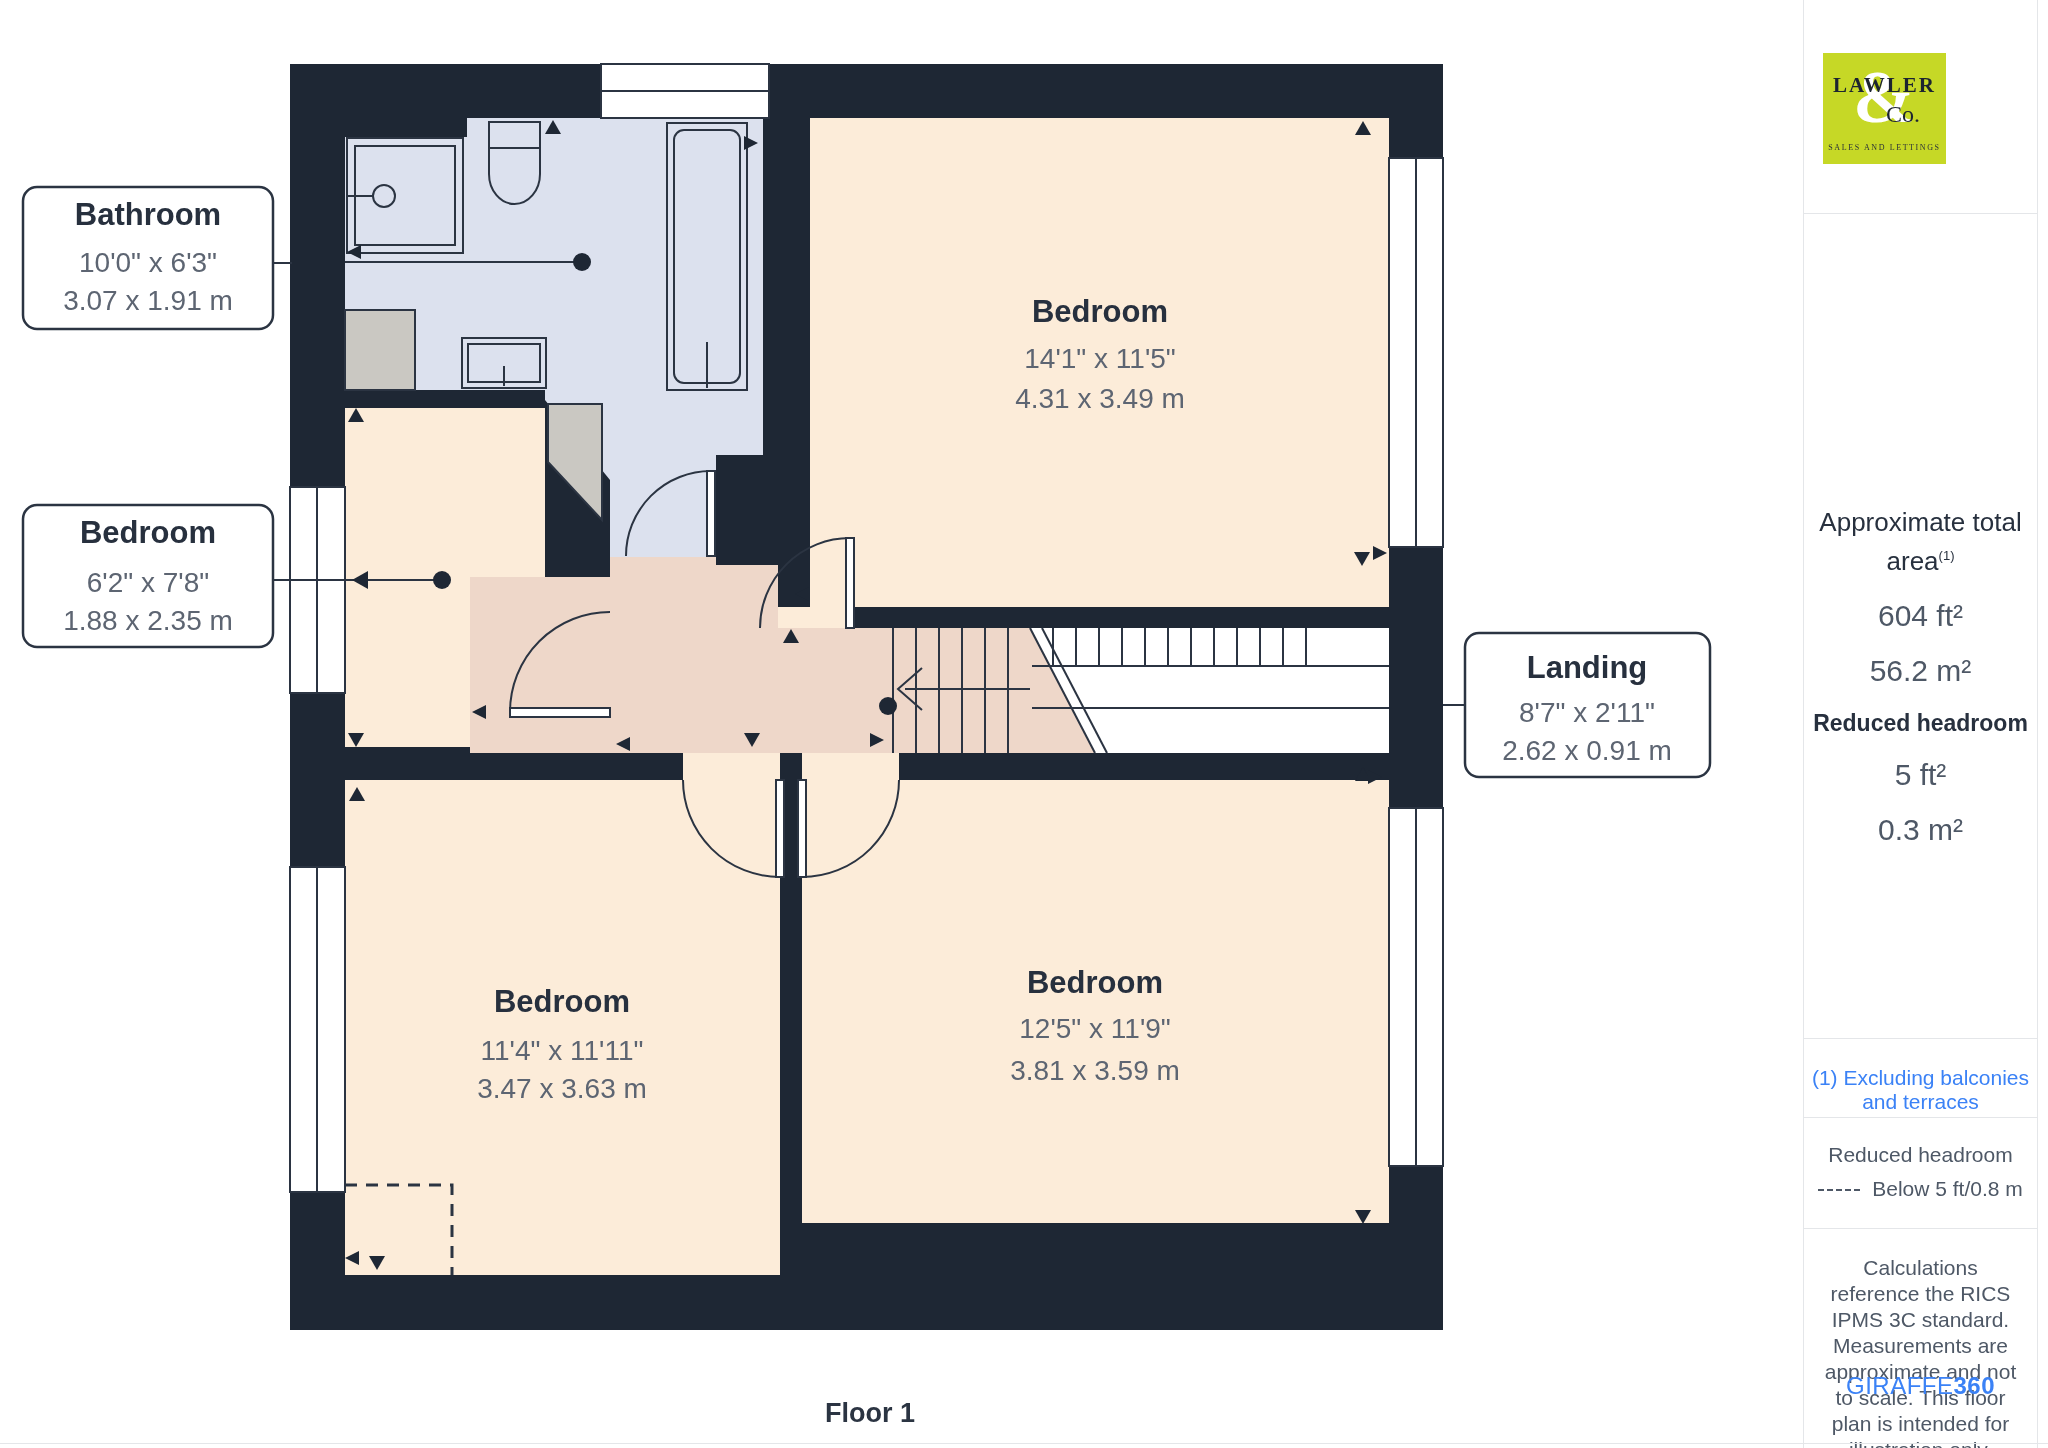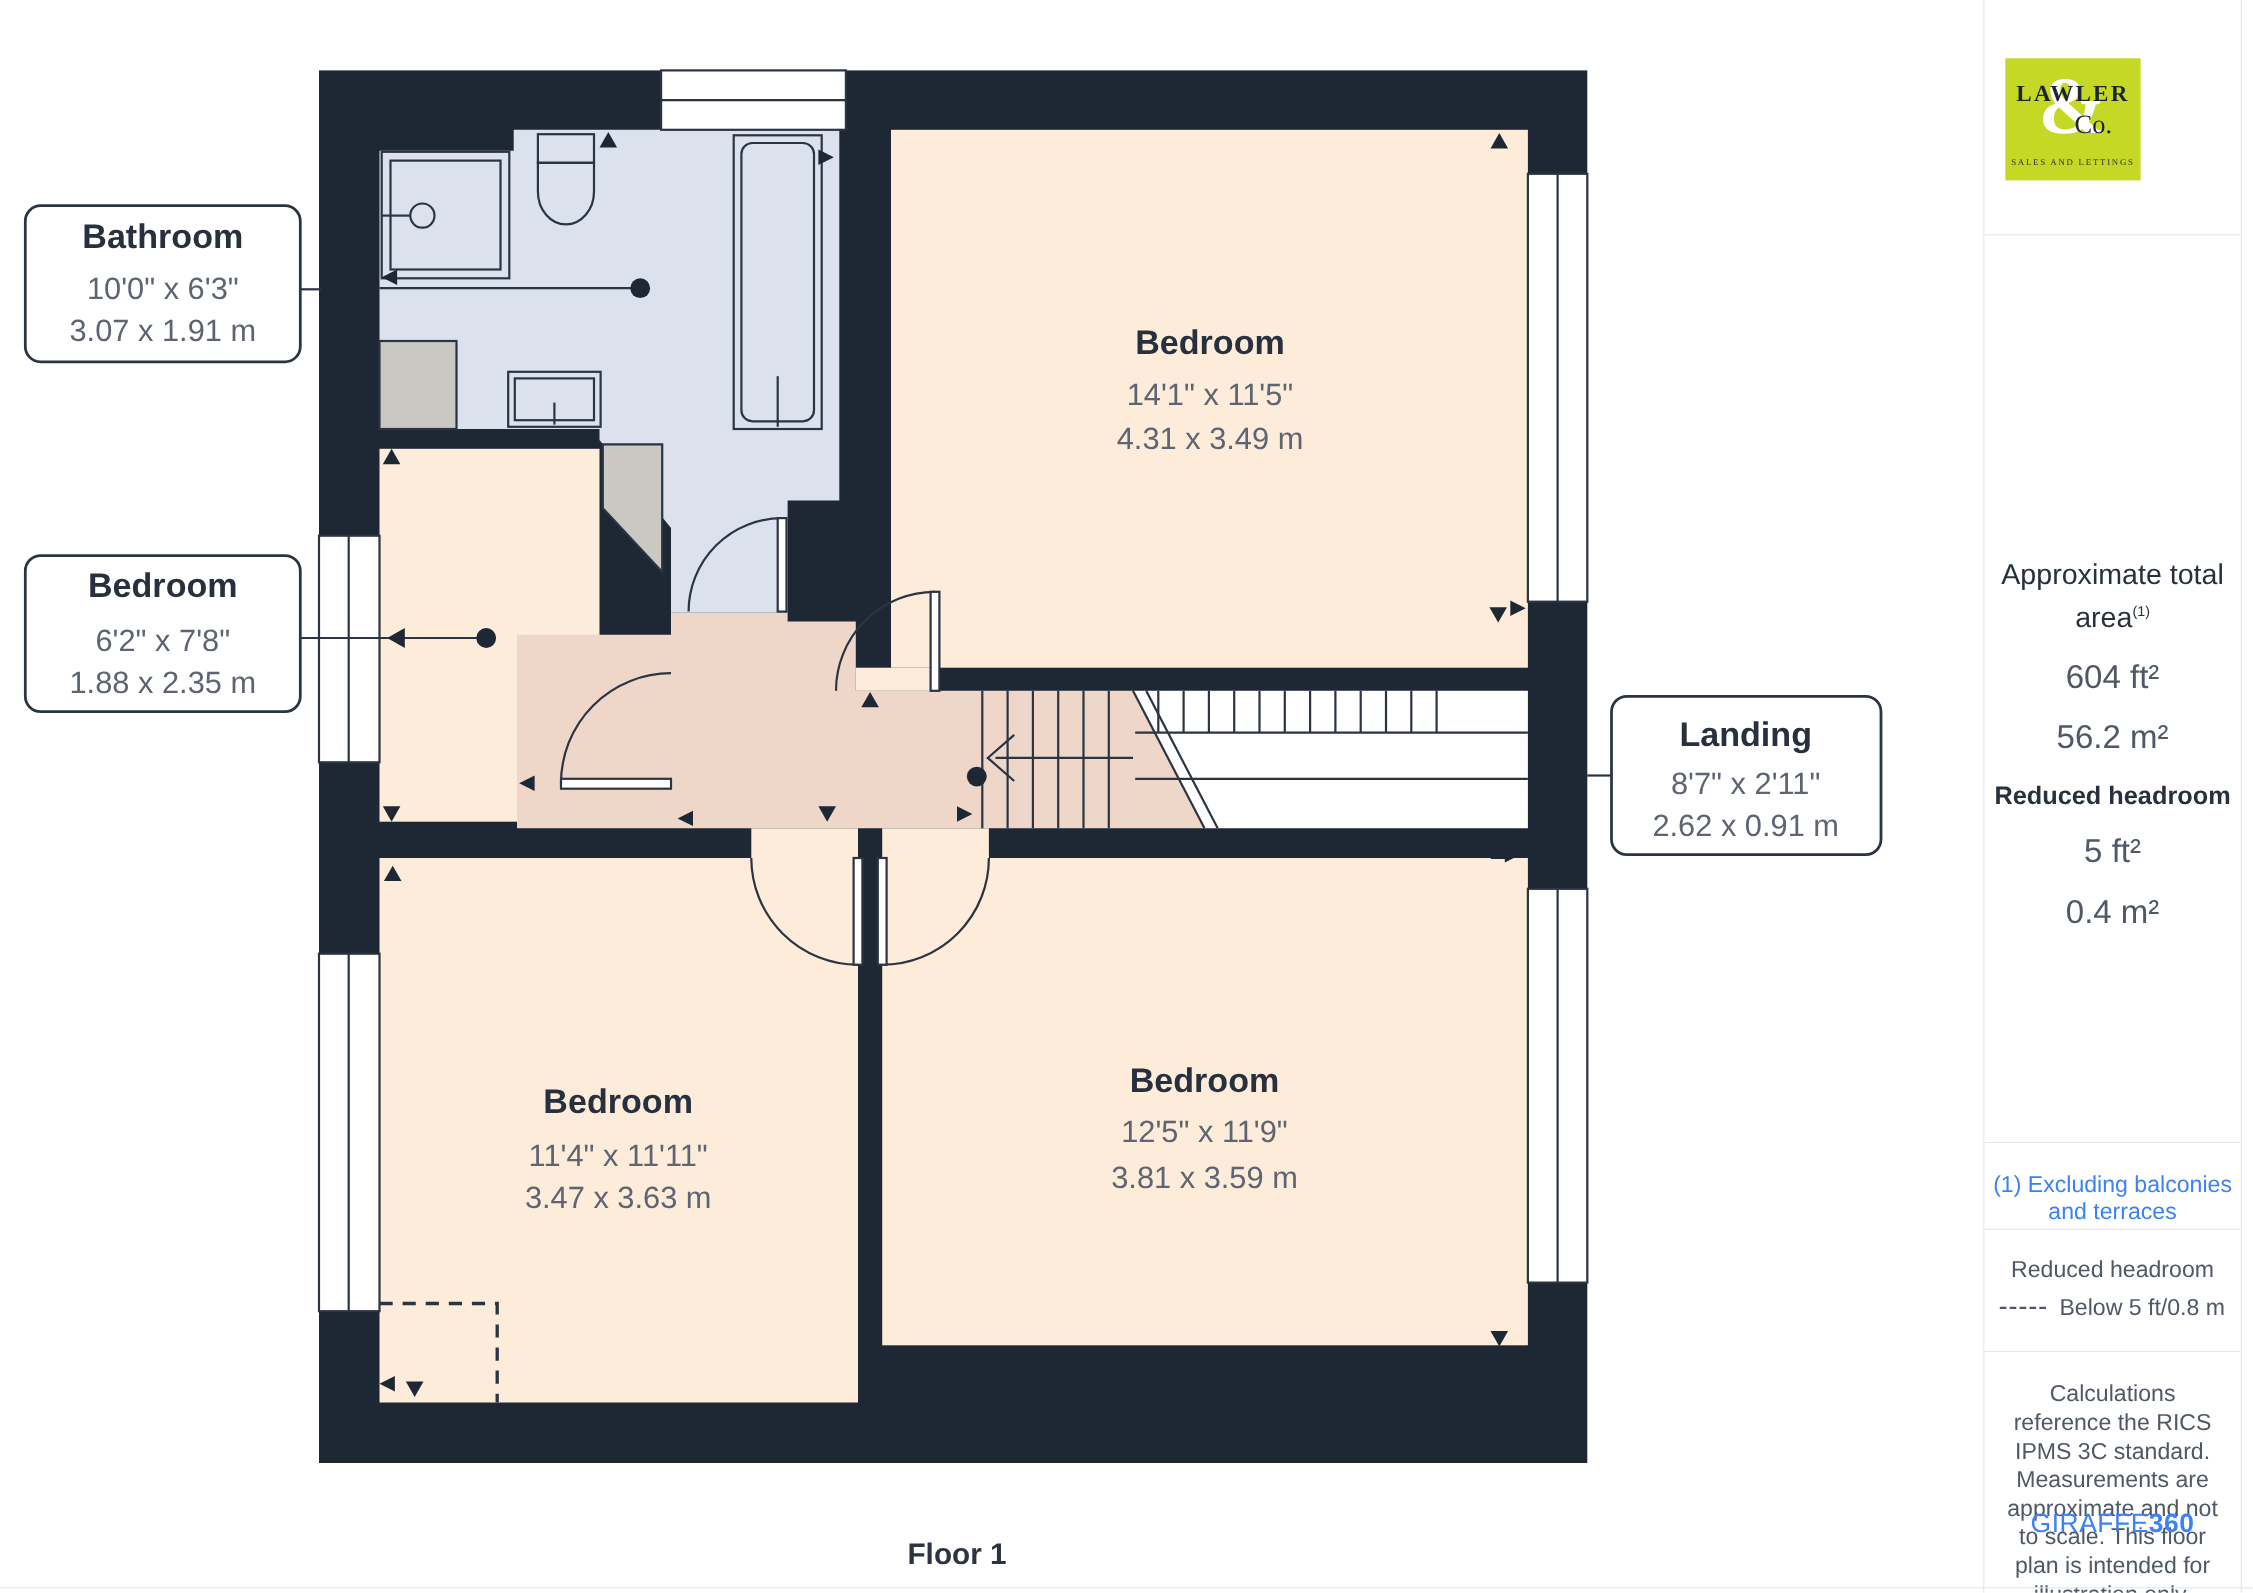--- a/index.html
+++ b/index.html
@@ -257,21 +257,21 @@
   <div class="divider" style="top:213px"></div>
 
   <div class="area-block">
     <div class="h">
       <span>Approximate total area</span><sup>(1)</sup>
     </div>
     <div class="v">604 ft²</div>
     <div class="v">56.2 m²</div>
     <div class="h2">Reduced headroom</div>
     <div class="v">5 ft²</div>
-    <div class="v">0.4 m²</div>
+    <div class="v">0.3 m²</div>
   </div>
 
   <div class="divider" style="top:1038px"></div>
   <div class="footnote-sec">(1) Excluding balconies and terraces</div>
 
   <div class="divider" style="top:1117px"></div>
   <div class="legend-sec">
     <div>Reduced headroom</div>
     <div class="legend-line">
       <span class="legend-dash"></span><span>Below 5 ft/0.8 m</span>

